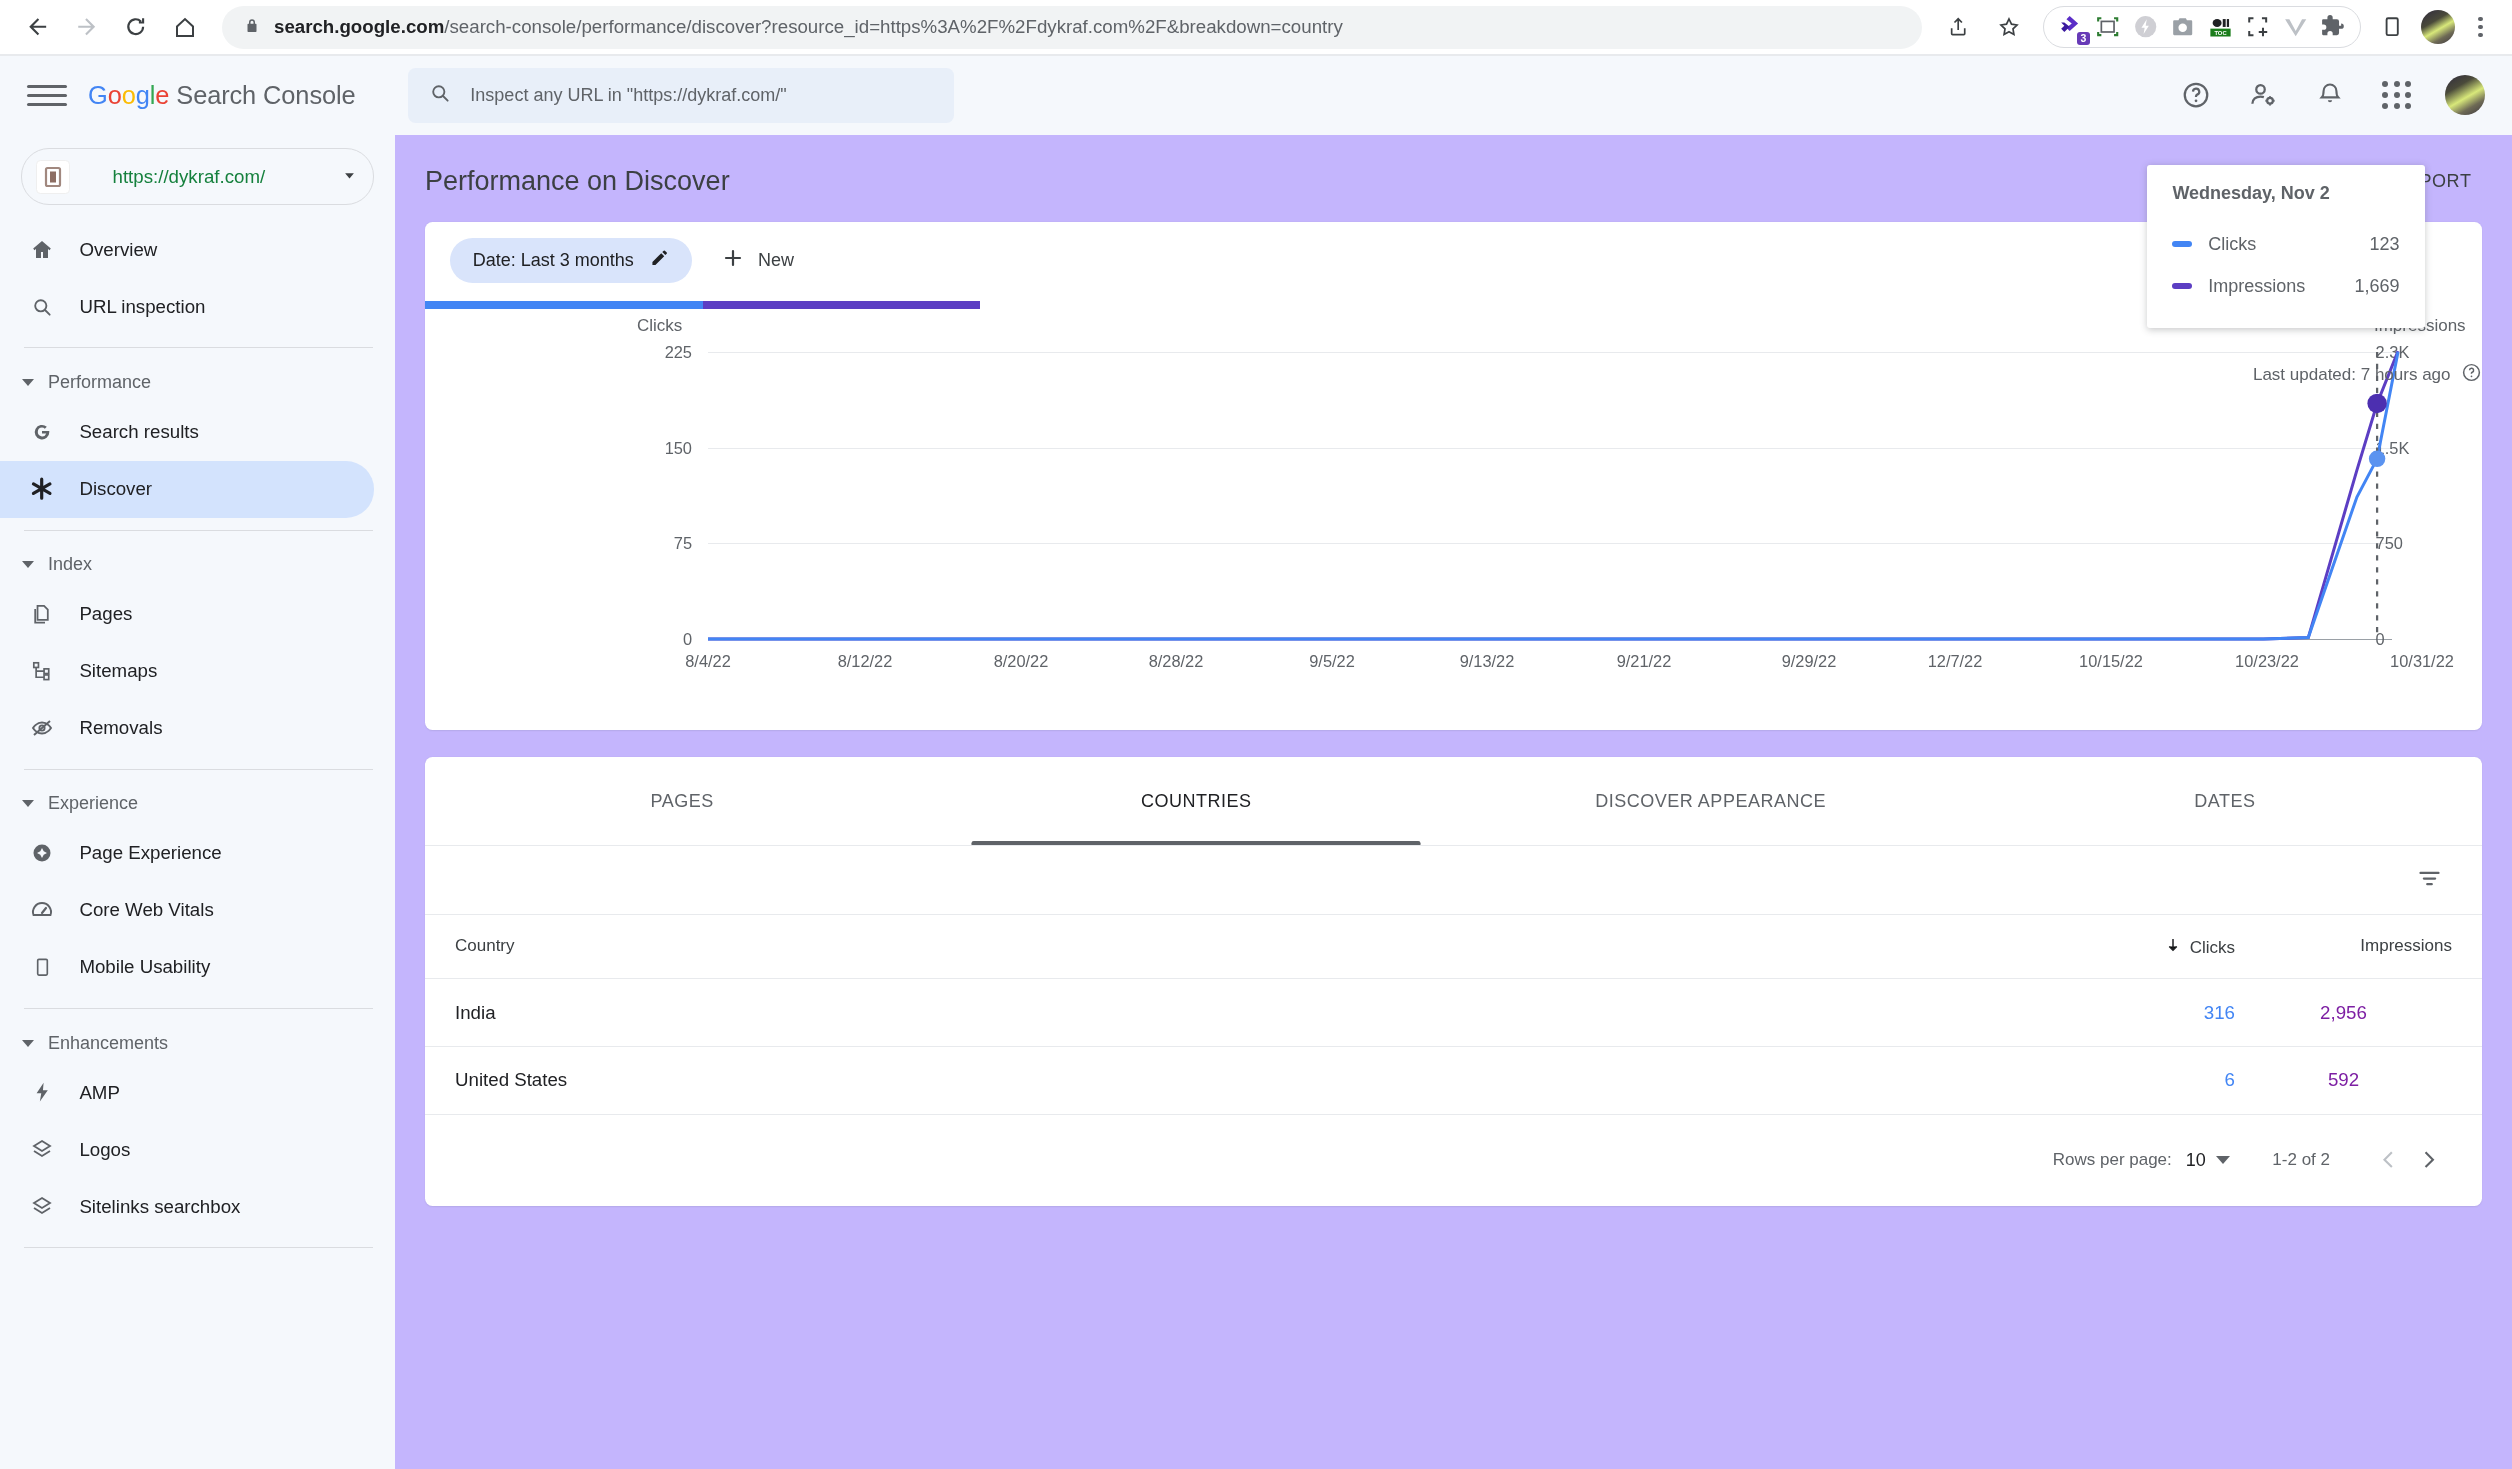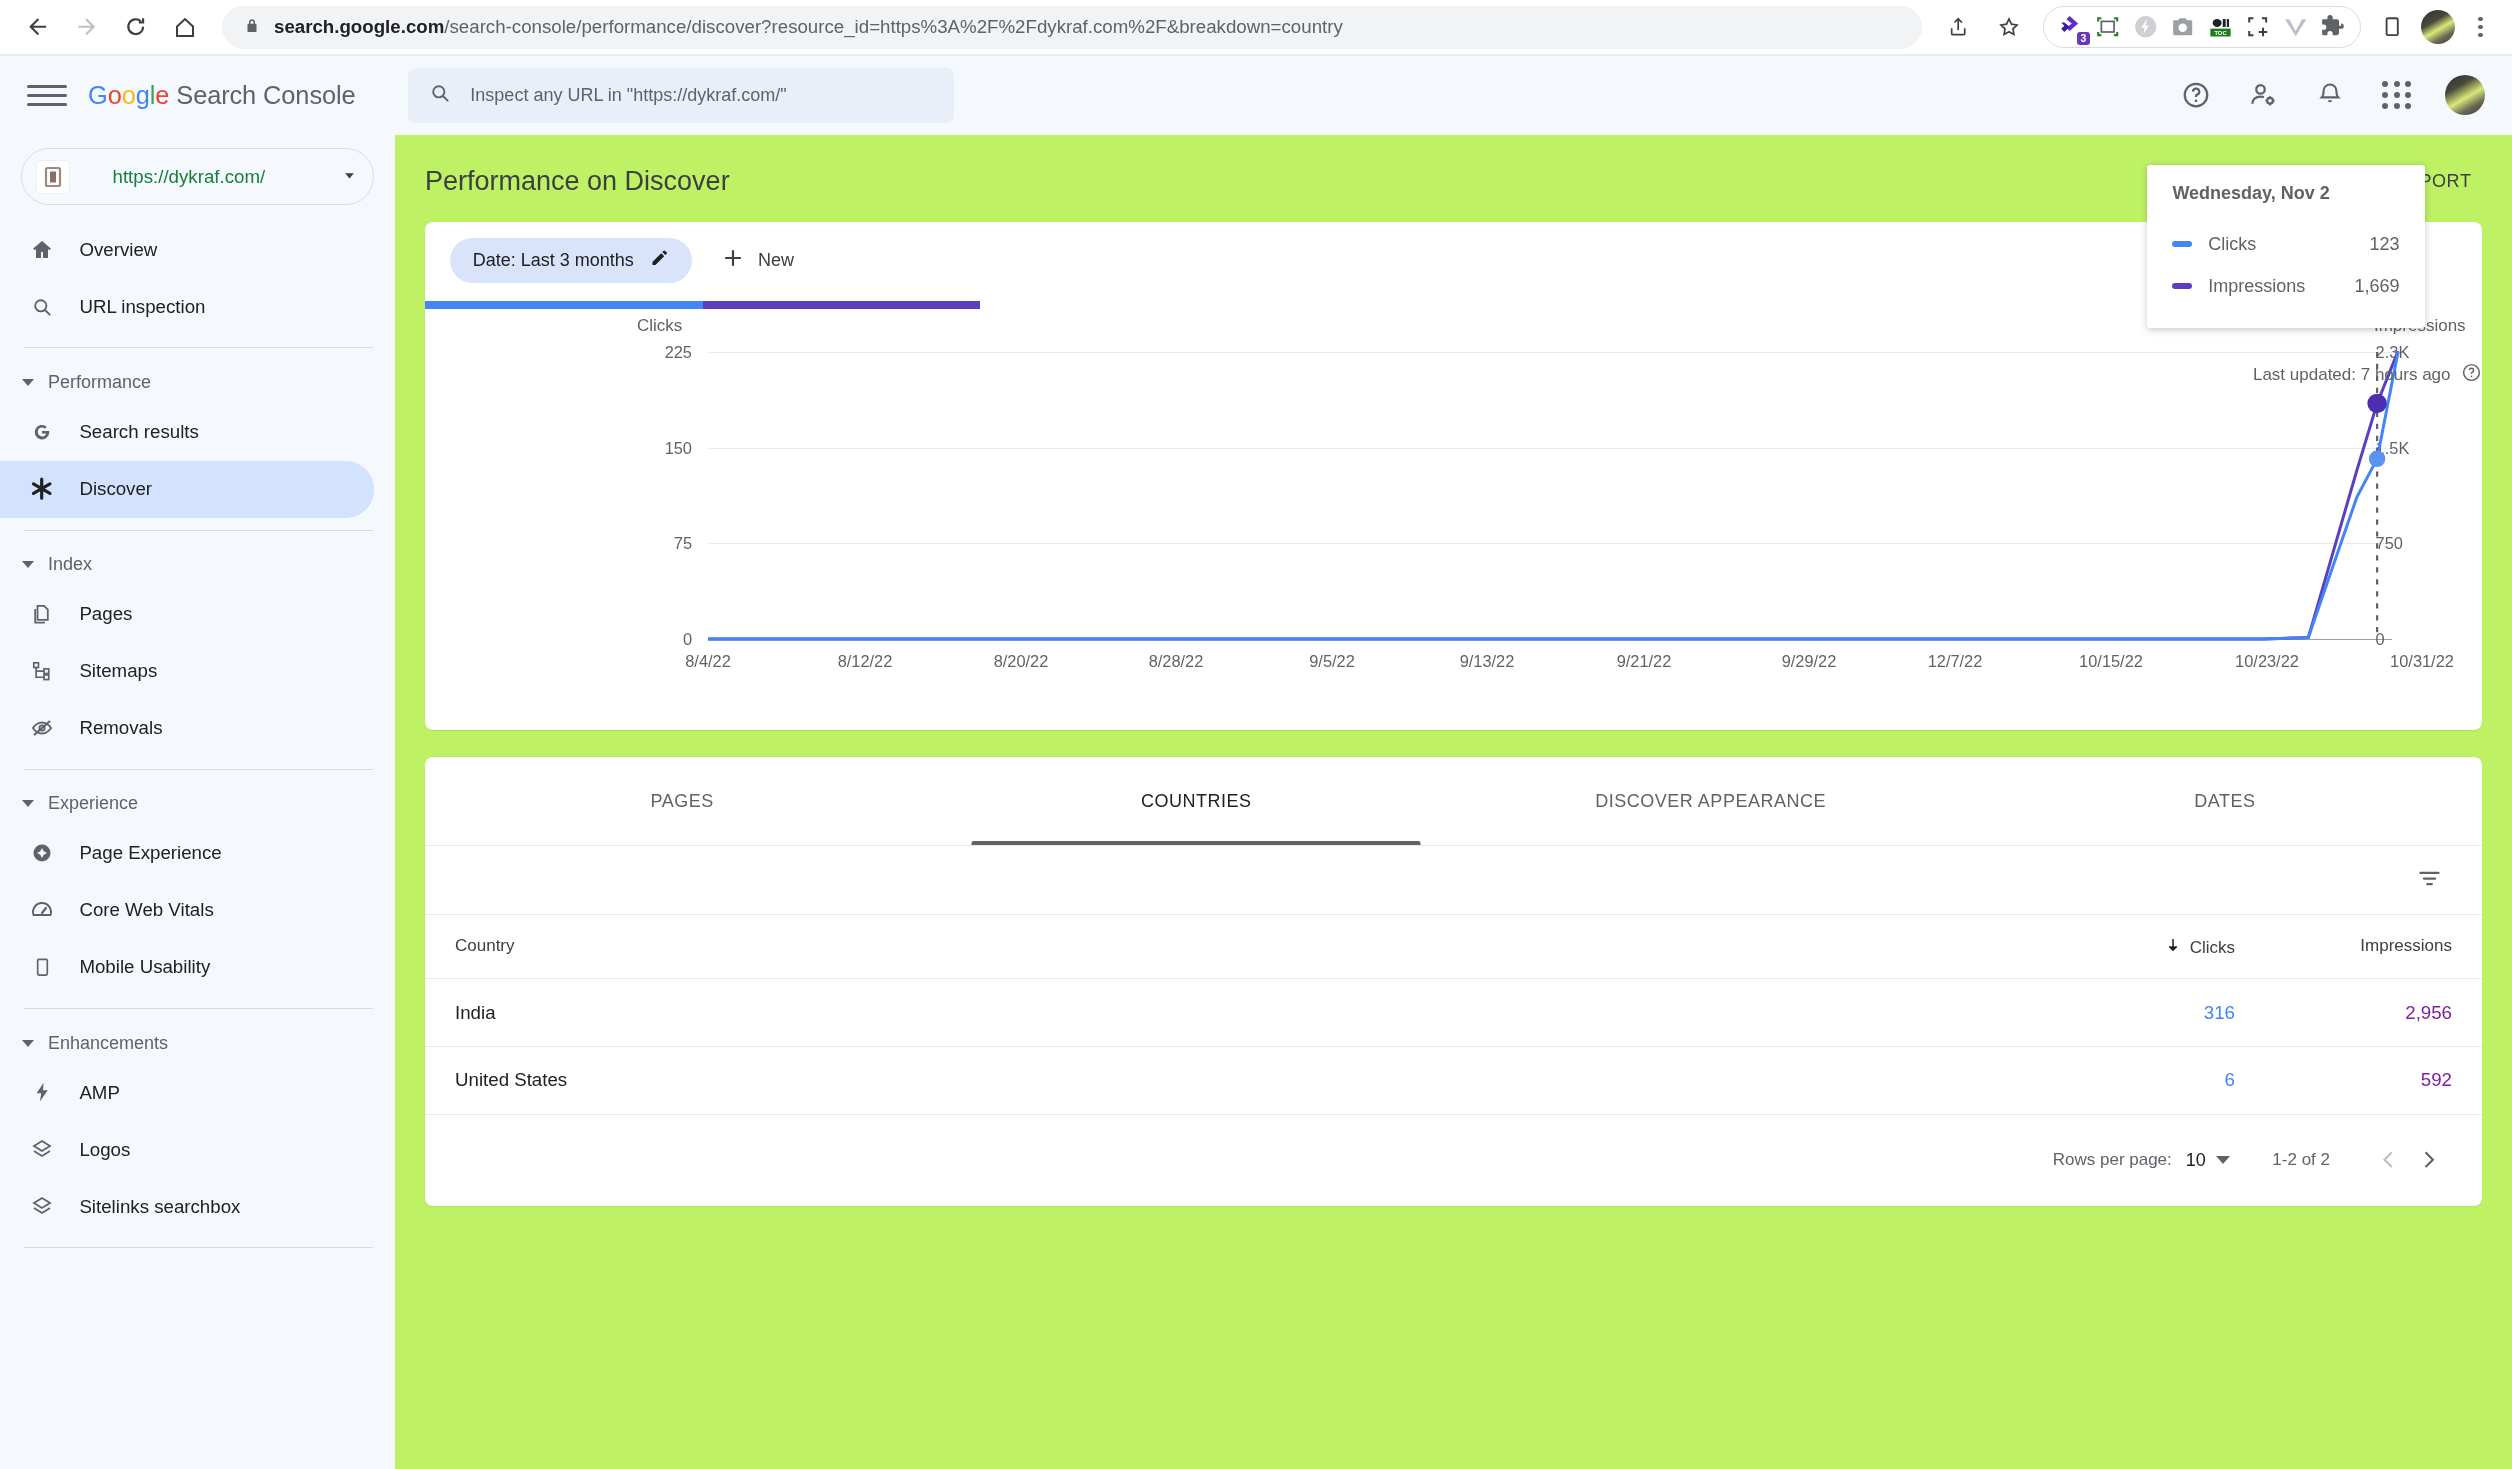--- a/index.html
+++ b/index.html
@@ -109,21 +109,21 @@
   .nav-item.active { background: #d3e3fd; }
   .nav-item.active .ni { color: #202124; }
   .nav-sep { height: 0.7px; background: #dadce0; margin: 12px 22.4px 12px 24px; }
   .nav-group {
     display: flex; align-items: center; gap: 13.5px; padding: 12px 0 10.5px 22.4px;
     color: #5f6368; font-size: 18px;
   }
   .caret-dn { width:0;height:0;border-left:6.7px solid transparent;border-right:6.7px solid transparent;border-top:7.5px solid #5f6368; flex:none;}
 
   
-  .main { flex: 1; background: #bef264; overflow: hidden; position: relative; }
+  .main { flex: 1; background: #c4b5fd; overflow: hidden; position: relative; }
   .page-head { display:flex; align-items:center; padding: 25.4px 30px 0 30px; }
   .page-title { font-size: 27px; color: #3c4043; }
   .export-btn { margin-left:auto; display:flex; align-items:center; gap:13.5px;
     color:#3c4043; font-size:18px; letter-spacing: 0.6px; padding: 7.5px 10.5px;}
 
   .chart-card {
     margin: 19.4px 30px 0 30px; background: #fff; border-radius: 7.5px;
     position: relative; height: 508px; overflow: visible;
     box-shadow: 0 0.7px 1.5px rgba(60,64,67,.1);
   }
@@ -172,21 +172,21 @@
   }
   .filter-row { height: 69px; display:flex; align-items:center; justify-content:flex-end;
     padding: 0 39px; border-bottom: 0.7px solid #e8eaed;}
   .tbl { width:100%; border-collapse: collapse; }
   .tbl th { font-size: 17px; color:#3c4043; font-weight: normal; padding: 21px 0; }
   .tbl td { font-size: 18.7px; color:#202124; padding: 22.4px 0; border-top: 0.7px solid #e8eaed; }
   .th-country { text-align:left; padding-left: 30px !important; }
   .th-num { text-align:right; }
   .td-country { text-align:left; padding-left: 30px !important; }
   .td-clicks { text-align:right; color:#4285f4 !important; }
-  .td-impr { text-align:right; color:#7d1fa3 !important; padding-right: 30px !important; }
+  .td-impr { text-align:center; color:#7d1fa3 !important; padding-right: 30px !important; }
   .sort-arrow { display:inline-flex; margin-right: 7.5px; vertical-align: -1.5px;}
   .pager { display:flex; align-items:center; justify-content:flex-end; gap: 0;
     padding: 25.4px 33px; border-top: 0.7px solid #e8eaed; font-size:17px; color:#5f6368; }
   .pager .rpp { margin-right: 14px; }
   .pager .rpp-val { color:#202124; font-size:18px; margin-right: 10.5px;}
   .pager .caret { width:0;height:0;border-left:7.5px solid transparent;border-right:7.5px solid transparent;border-top:8.2px solid #5f6368; margin-right: 42px;}
   .pager .range { margin-right: 39px; }
   .pg-btn { width: 40px; height:40px; display:flex; align-items:center; justify-content:center; color:#bdc1c6; }
   .pg-btn.on { color:#5f6368; }
 </style>

